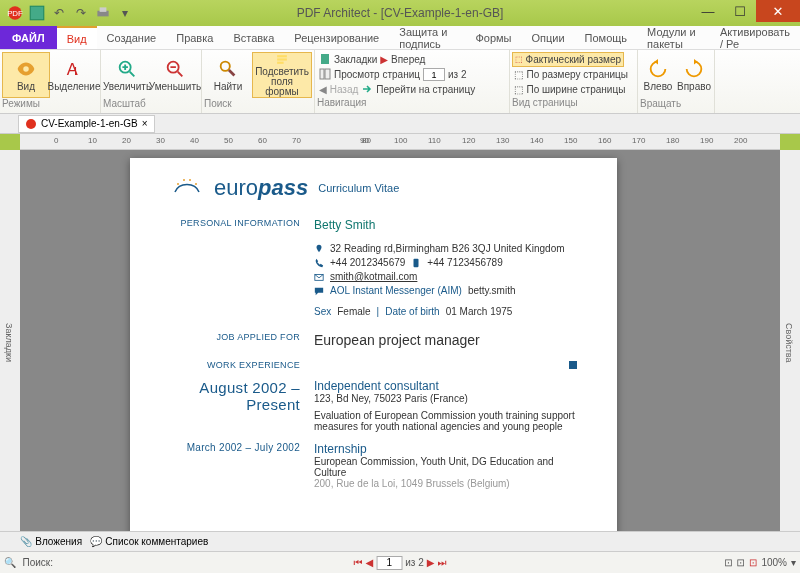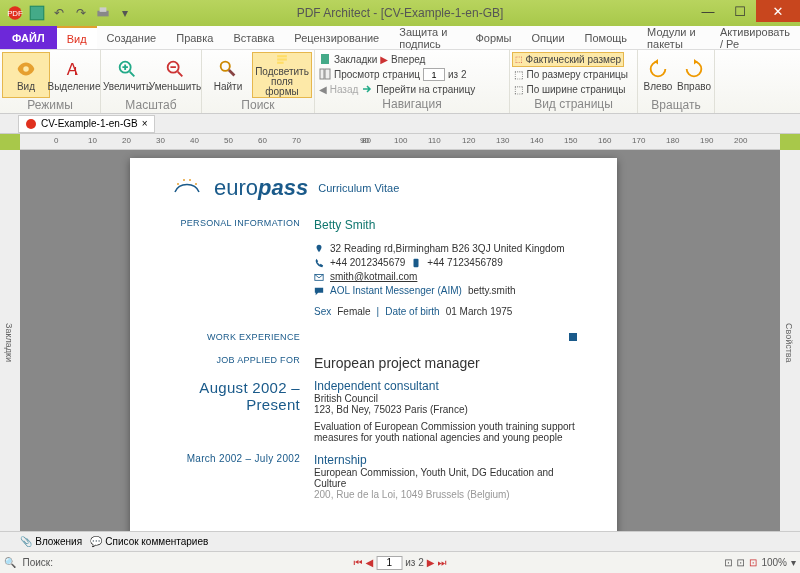--- a/index.html
+++ b/index.html
@@ -12,21 +12,21 @@
 .win-ctrls{position:absolute;right:0;top:0;display:flex}
 .win-btn{width:32px;height:22px;display:flex;align-items:center;justify-content:center;font-size:13px;color:#333}
 .win-close{background:#c8461e;color:#fff;width:44px}
 .menubar{height:24px;background:#fcfcfc;display:flex;align-items:stretch;border-bottom:1px solid #ddd;font-size:11px}
 .file-tab{background:#6d28d9;color:#fff;padding:0 12px;display:flex;align-items:center;font-weight:bold}
 .menu-tab{padding:0 10px;display:flex;align-items:center;color:#555;cursor:pointer}
 .menu-tab.active{background:#fff;color:#e0301e;border-top:2px solid #e0a030}
 .ribbon{height:64px;background:linear-gradient(#fefefe,#f5f5f0);border-bottom:1px solid #ccc;display:flex}
 .rgroup{border-right:1px solid #e0e0d8;display:flex;flex-direction:column;padding:2px}
 .rgroup-body{display:flex;flex:1;align-items:flex-start}
-.rgroup-label{text-align:center;font-size:12px;color:#888;height:14px}
+.rgroup-label{font-size:10px;color:#888;height:14px}
 .bigbtn{display:flex;flex-direction:column;align-items:center;justify-content:center;width:48px;height:46px;border:1px solid transparent;font-size:10px;color:#444;gap:1px}
 .bigbtn.hl{background:#fde9a8;border:1px solid #e6b74d}
 .bigbtn svg{width:22px;height:22px}
 .smallrow{display:flex;align-items:center;gap:3px;font-size:10px;color:#444;height:15px;padding:0 2px}
 .smallrow svg{width:12px;height:12px}
 .doctab-bar{height:20px;background:#eee;display:flex;align-items:center;border-bottom:1px solid #ccc}
 .doctab{background:#fff;border:1px solid #ccc;height:18px;display:flex;align-items:center;padding:0 6px;gap:4px;font-size:10px;margin-left:18px}
 .ruler{height:16px;background:#eee;border-bottom:1px solid #ccc;position:relative;margin-left:20px;margin-right:20px;font-size:8px;color:#666;overflow:hidden}
 .workspace{flex:1;display:flex;min-height:0}
 .side-rail{width:20px;background:#eee;display:flex;flex-direction:column;align-items:center;gap:6px;padding-top:4px;font-size:9px;writing-mode:vertical-rl;color:#666}
@@ -327,32 +327,31 @@
         <div class="info-line" style="margin-top:10px">
               <span class="blue">Sex</span>
               <span>Female</span>
               <span class="blue">|</span>
               <span class="blue">Date of birth</span>
               <span>01 March 1975</span>
             </div>
       </div>
         </div>
       <div class="cv-row" style="margin-top:12px">
+          <div class="cv-label">JOB APPLIED FOR</div>
+          <div class="cv-body" style="font-size:14px">European project manager</div>
+        </div>
+      <div class="cv-row" style="margin-top:12px">
           <div class="cv-label">WORK EXPERIENCE</div>
           <div class="cv-body" style="text-align:right"><span style="display:inline-block;width:8px;height:8px;background:#1a5a8a"></span></div>
-        </div>
-      <div class="cv-row" style="margin-top:12px">
-          <div class="cv-label">JOB APPLIED FOR</div>
-          <div class="cv-body" style="font-size:14px">European project manager</div>
         </div>
       <div class="cv-row">
           <div class="cv-label blue" style="font-size:15px">August 2002 – Present</div>
           <div class="cv-body">
         <div class="subhead">Independent consultant</div>
-        <div>British Council</div>
         <div>123, Bd Ney, 75023 Paris (France)</div>
         <div style="margin-top:6px">Evaluation of European Commission youth training support measures for youth national agencies and young people</div>
       </div>
         </div>
       <div class="cv-row" style="margin-top:10px">
           <div class="cv-label blue" style="font-size:10px">March 2002 – July 2002</div>
           <div class="cv-body">
         <div class="subhead">Internship</div>
         <div>European Commission, Youth Unit, DG Education and Culture</div>
         <div style="color:#999">200, Rue de la Loi, 1049 Brussels (Belgium)</div>

